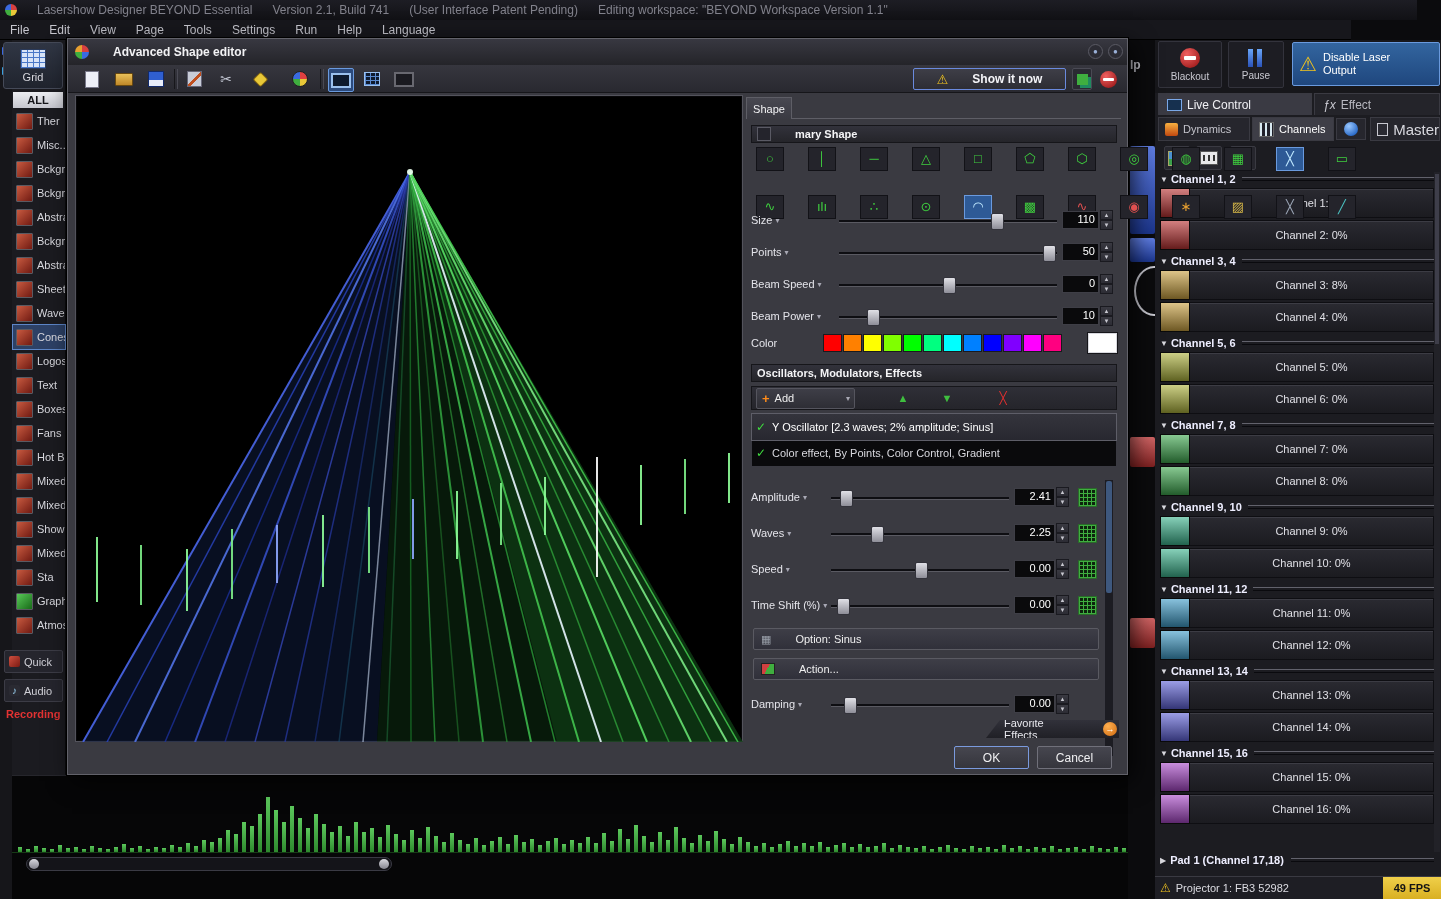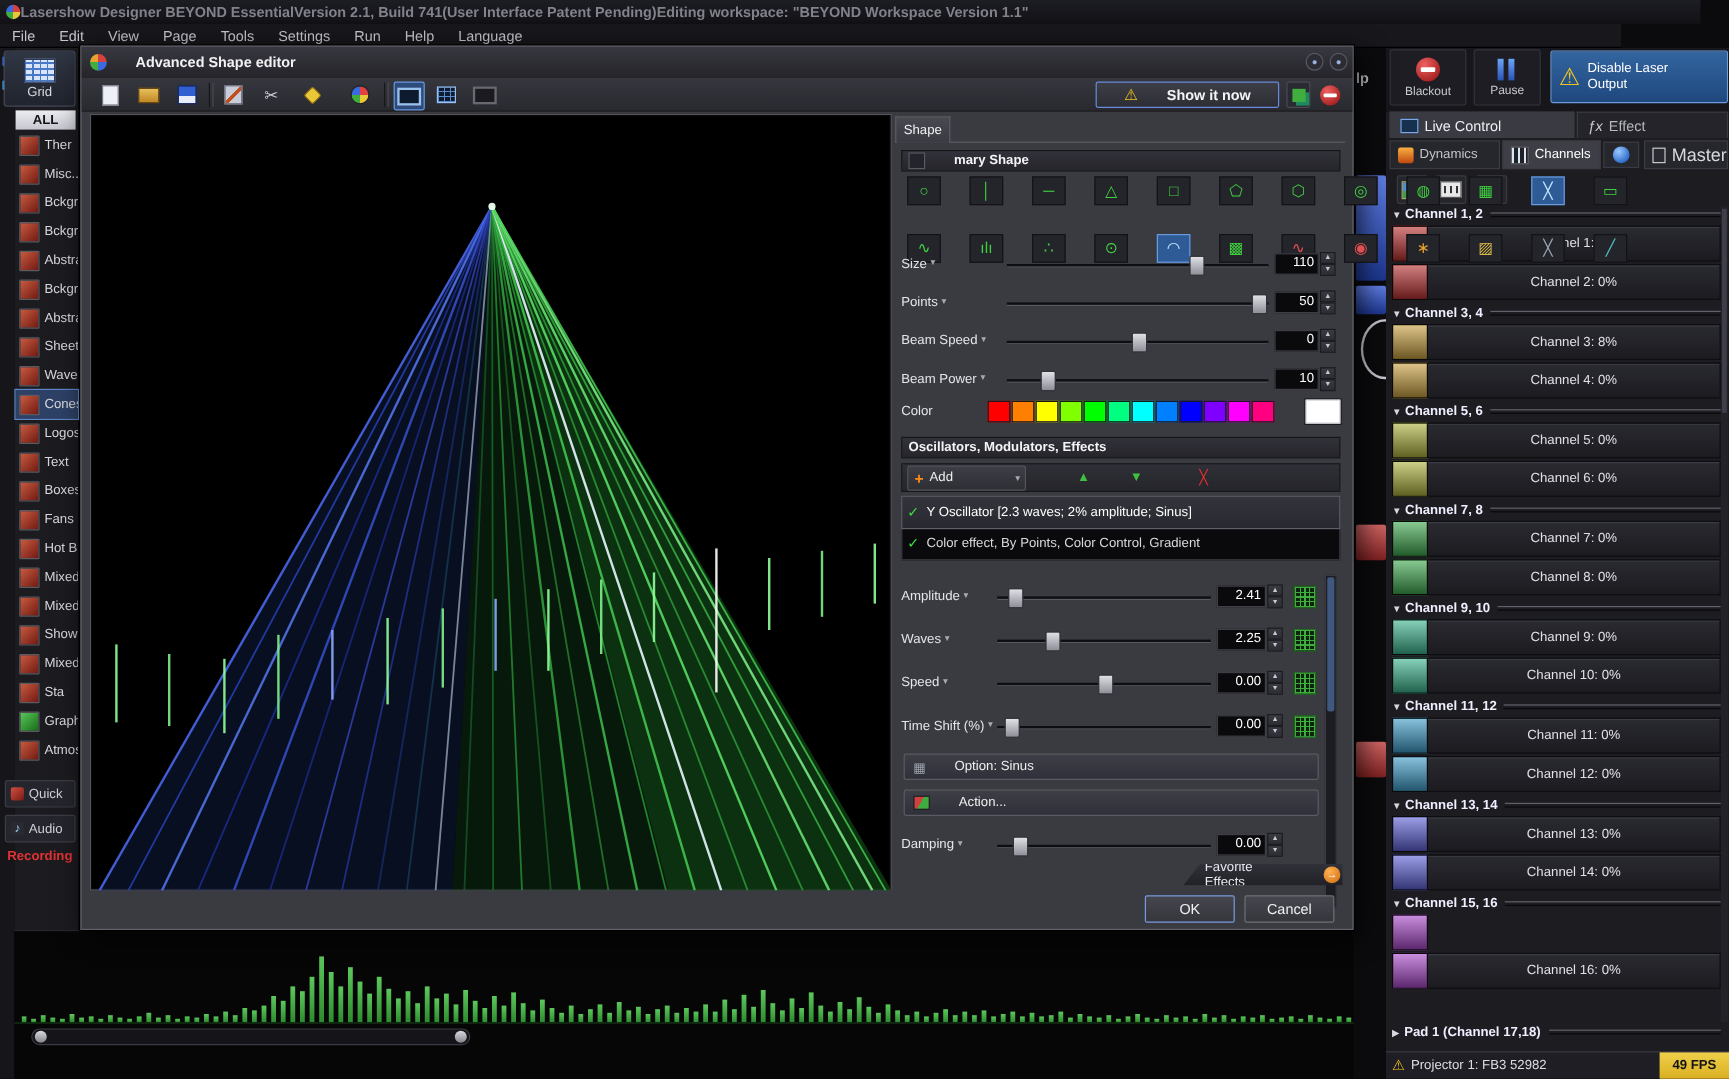--- a/index.html
+++ b/index.html
@@ -2,21 +2,21 @@
 <html><head>
 <meta charset="utf-8">
 <style>
   html,body{margin:0;padding:0;background:#0b0b0d;}
   body{width:1441px;height:899px;position:relative;overflow:hidden;
        font-family:"Liberation Sans","DejaVu Sans",sans-serif;color:#ddd;}
   .abs{position:absolute;box-sizing:border-box;}
 
   
   #titlebar{left:0;top:0;width:1417px;height:20px;background:linear-gradient(#1d1d24,#111115);
-    display:flex;align-items:center;padding-left:5px;font-size:12px;font-weight:bold;color:#82828c;}
+    display:flex;align-items:center;gap:20px;padding-left:5px;font-size:12px;font-weight:normal;color:#82828c;}
   .ticon{width:12px;height:12px;border-radius:50%;
     background:conic-gradient(#d84040 0 25%,#e8c838 0 50%,#3fae3f 0 75%,#3a6ae0 0);}
   #menubar{left:0;top:20px;width:1351px;height:20px;background:#17171c;border-bottom:1px solid #000;
     display:flex;align-items:center;font-size:12px;color:#c6c6ce;}
   .menu-item{padding:2px 10px;cursor:default;}
 
   
   #left-strip{left:0;top:40px;width:12px;height:859px;background:#16161a;}
   #left-strip i{position:absolute;left:2px;width:8px;height:8px;border-radius:1px;display:block;}
   #sidebar-bg{left:12px;top:40px;width:53px;height:735px;background:#1b1b20;}
@@ -170,21 +170,21 @@
   .hdrbar{background:linear-gradient(#32323b,#25252a);border:1px solid #16161a;display:flex;align-items:center;
     gap:6px;padding-left:5px;font-size:11px;font-weight:bold;color:#f4f4f6;}
   #shape-header{left:683px;top:86px;width:366px;height:18px;}
   .hdr-box{width:12px;height:12px;background:#24242c;border:1px solid #5a5a64;}
   #shape-icons{left:688px;top:108px;display:grid;grid-template-columns:repeat(12,28px);grid-auto-rows:24px;gap:1px;}
   .sicell{background:#24242b;border:1px solid #121217;color:#3fcf3f;font-size:13px;line-height:22px;text-align:center;}
   .sicell.sel{background:#2e5a96;border-color:#6a9ade;color:#bfe8ff;}
 
   #shape-params{left:683px;top:165px;width:366px;}
   .prow{display:flex;align-items:center;height:32px;}
-  .plabel{width:88px;font-size:11px;color:#e4e4ea;display:flex;gap:3px;}
+  .plabel{width:88px;font-size:11px;color:#e4e4ea;display:flex;align-items:center;gap:3px;}
   .prow.fx .plabel{width:80px;}
   .pcaret{font-size:8px;color:#a8a8b4;}
   .slider{position:relative;flex:0 0 218px;height:19px;margin-right:5px;}
   .prow.fx .slider{flex-basis:178px;}
   .strack{position:absolute;left:0;right:0;top:9px;height:2px;background:#0e0e12;border-bottom:1px solid #5a5a62;}
   .shandle{position:absolute;top:2px;width:11px;height:15px;margin-left:-5px;
     background:linear-gradient(180deg,#e0e0e6,#8e8e98);border:1px solid #33333b;border-radius:2px;}
   .pval{width:32px;height:15px;background:#0a0a0c;border:1px solid #3e3e46;color:#fff;font-size:11px;
     text-align:right;padding:1px 3px 0 0;}
   .prow.fx .pval{width:36px;}
@@ -712,20 +712,23 @@
       </div>
     </div>
     <div class="chgroup">
       <div class="chhead">
         <span class="charrow">▼</span>
         <span>Channel 15, 16</span>
         <span class="chrule"></span>
       </div>
       <div class="chrow">
         <div class="chhandle" style="background: linear-gradient(rgba(255, 255, 255, 0.38), rgba(0, 0, 0, 0.45)), rgb(168, 72, 200);"></div>
+        <div class="chtrack">
+          <span class="chlabel">Channel 15: 0%</span>
+        </div>
       </div>
       <div class="chrow">
         <div class="chhandle" style="background: linear-gradient(rgba(255, 255, 255, 0.38), rgba(0, 0, 0, 0.45)), rgb(168, 72, 200);"></div>
         <div class="chtrack">
           <span class="chlabel">Channel 16: 0%</span>
         </div>
       </div>
     </div>
   </div>
 <div id="pad-header" class="abs">

